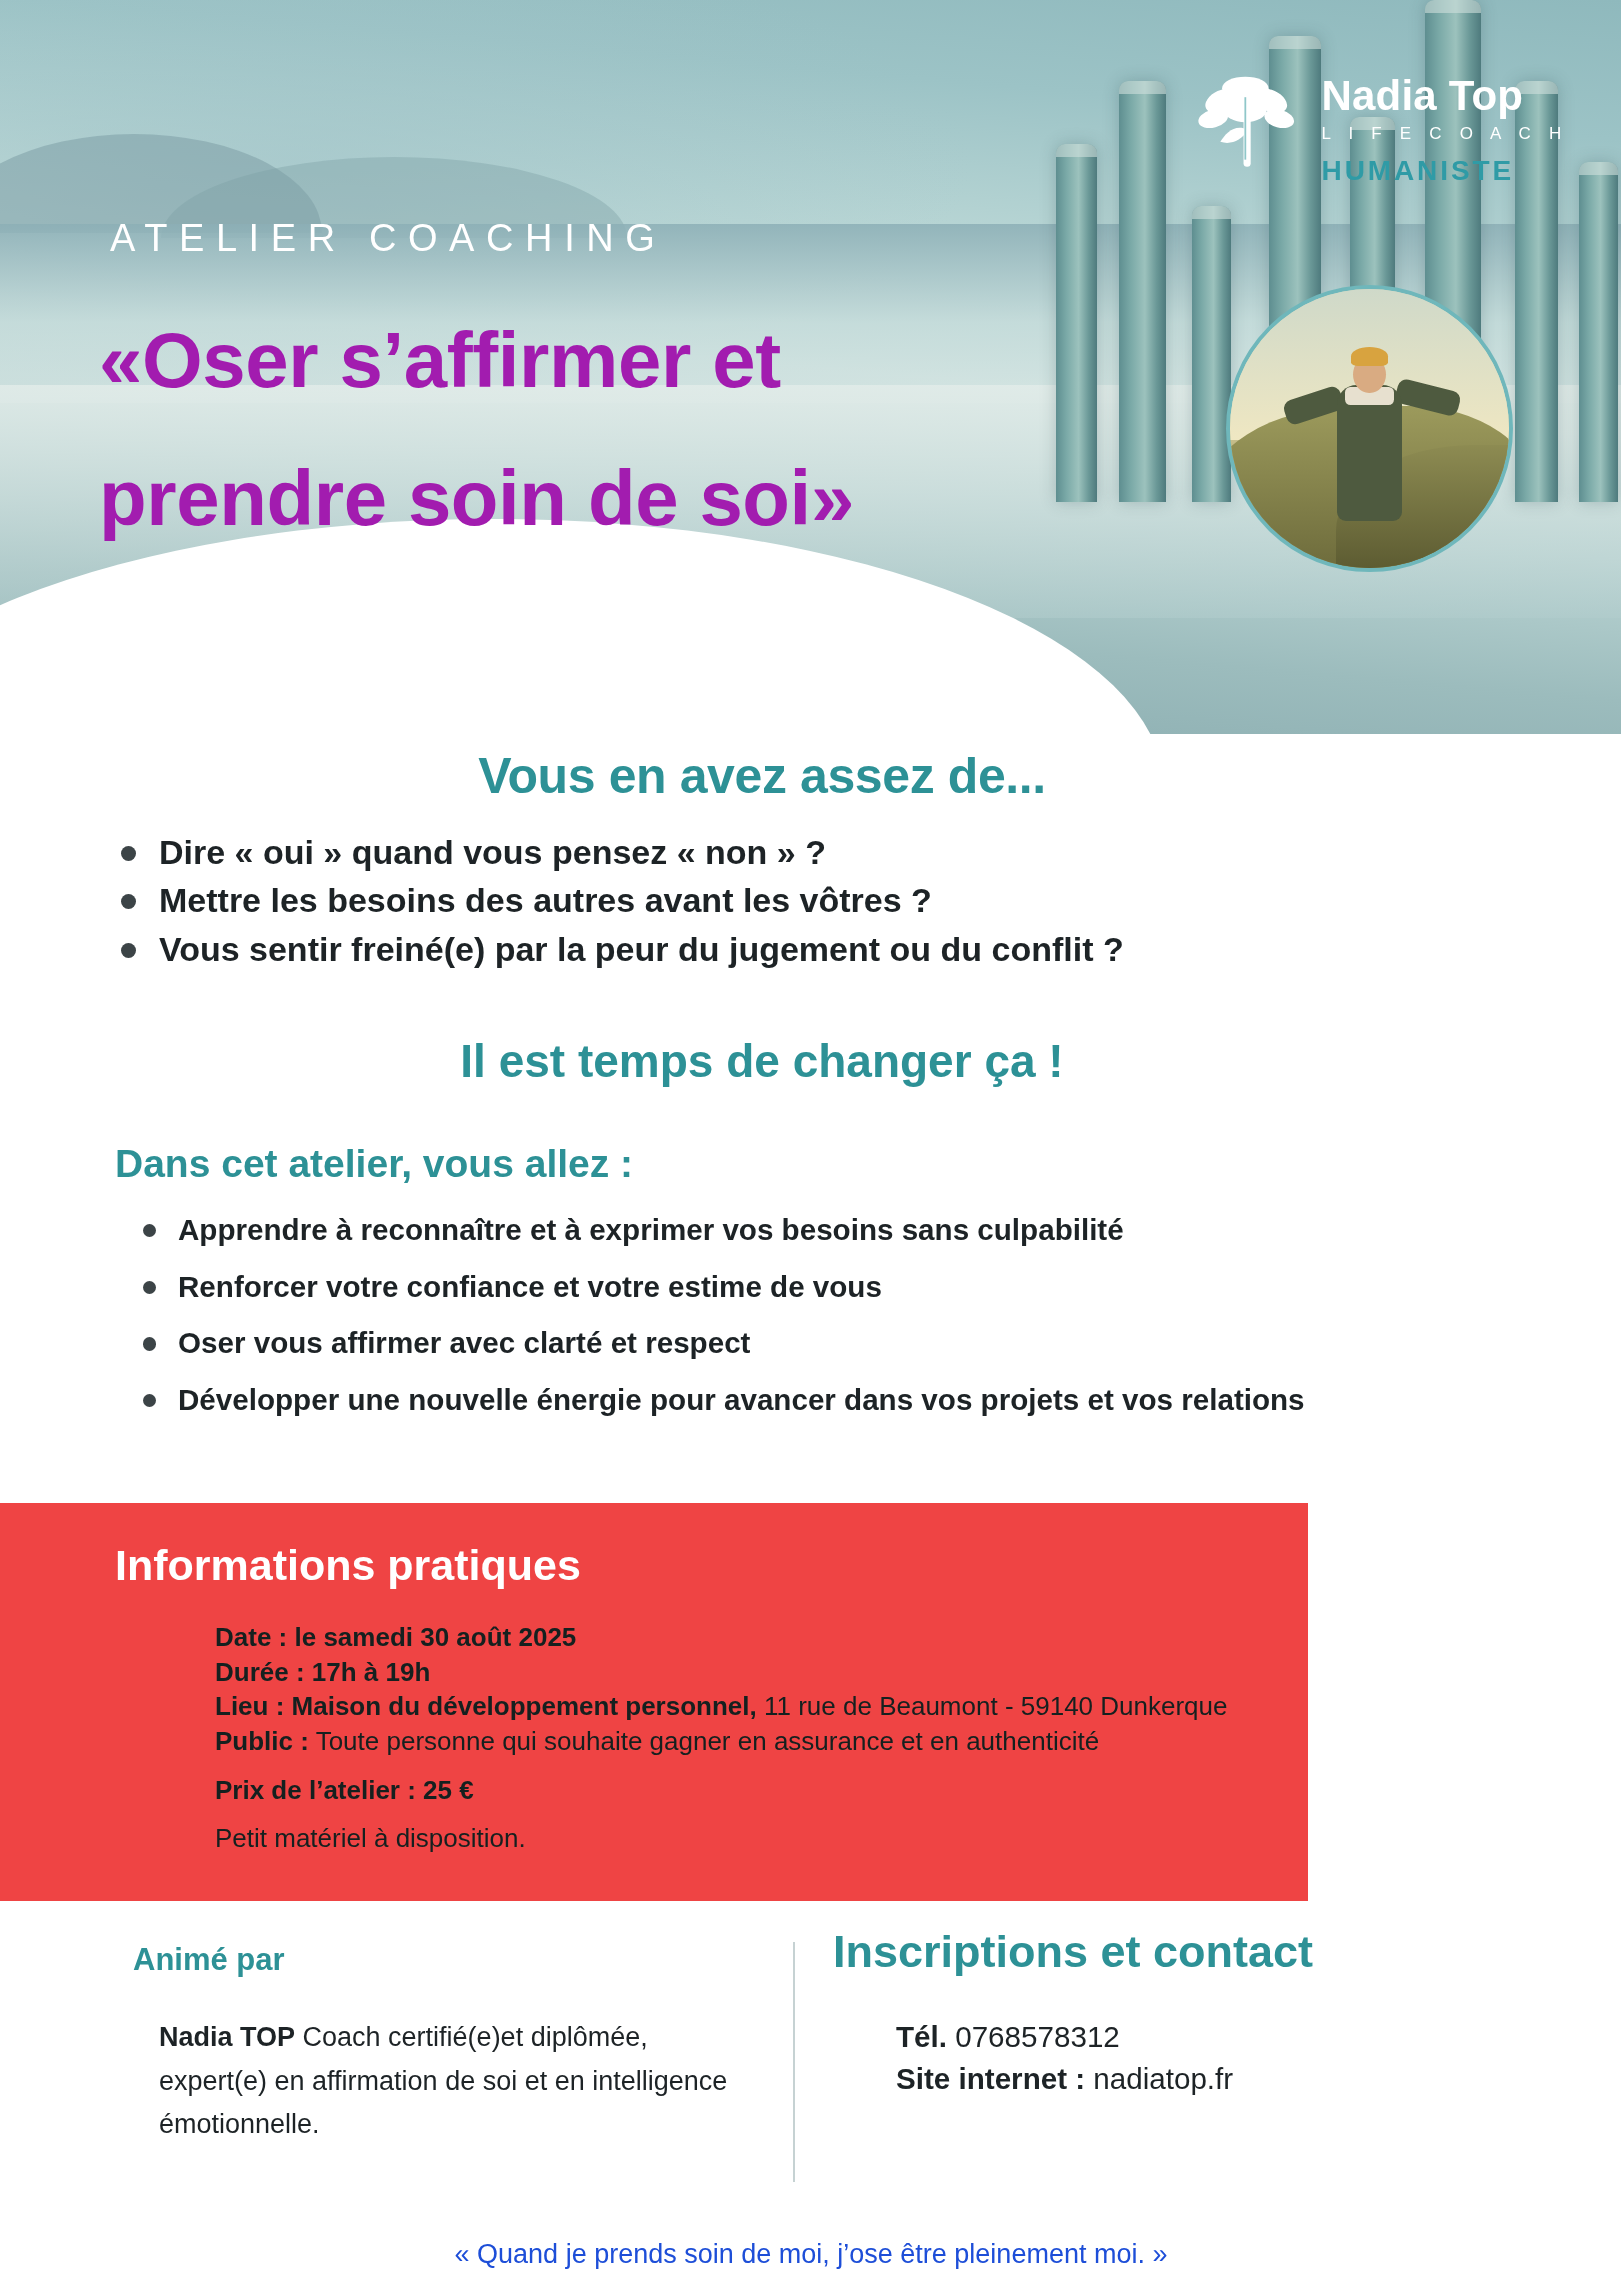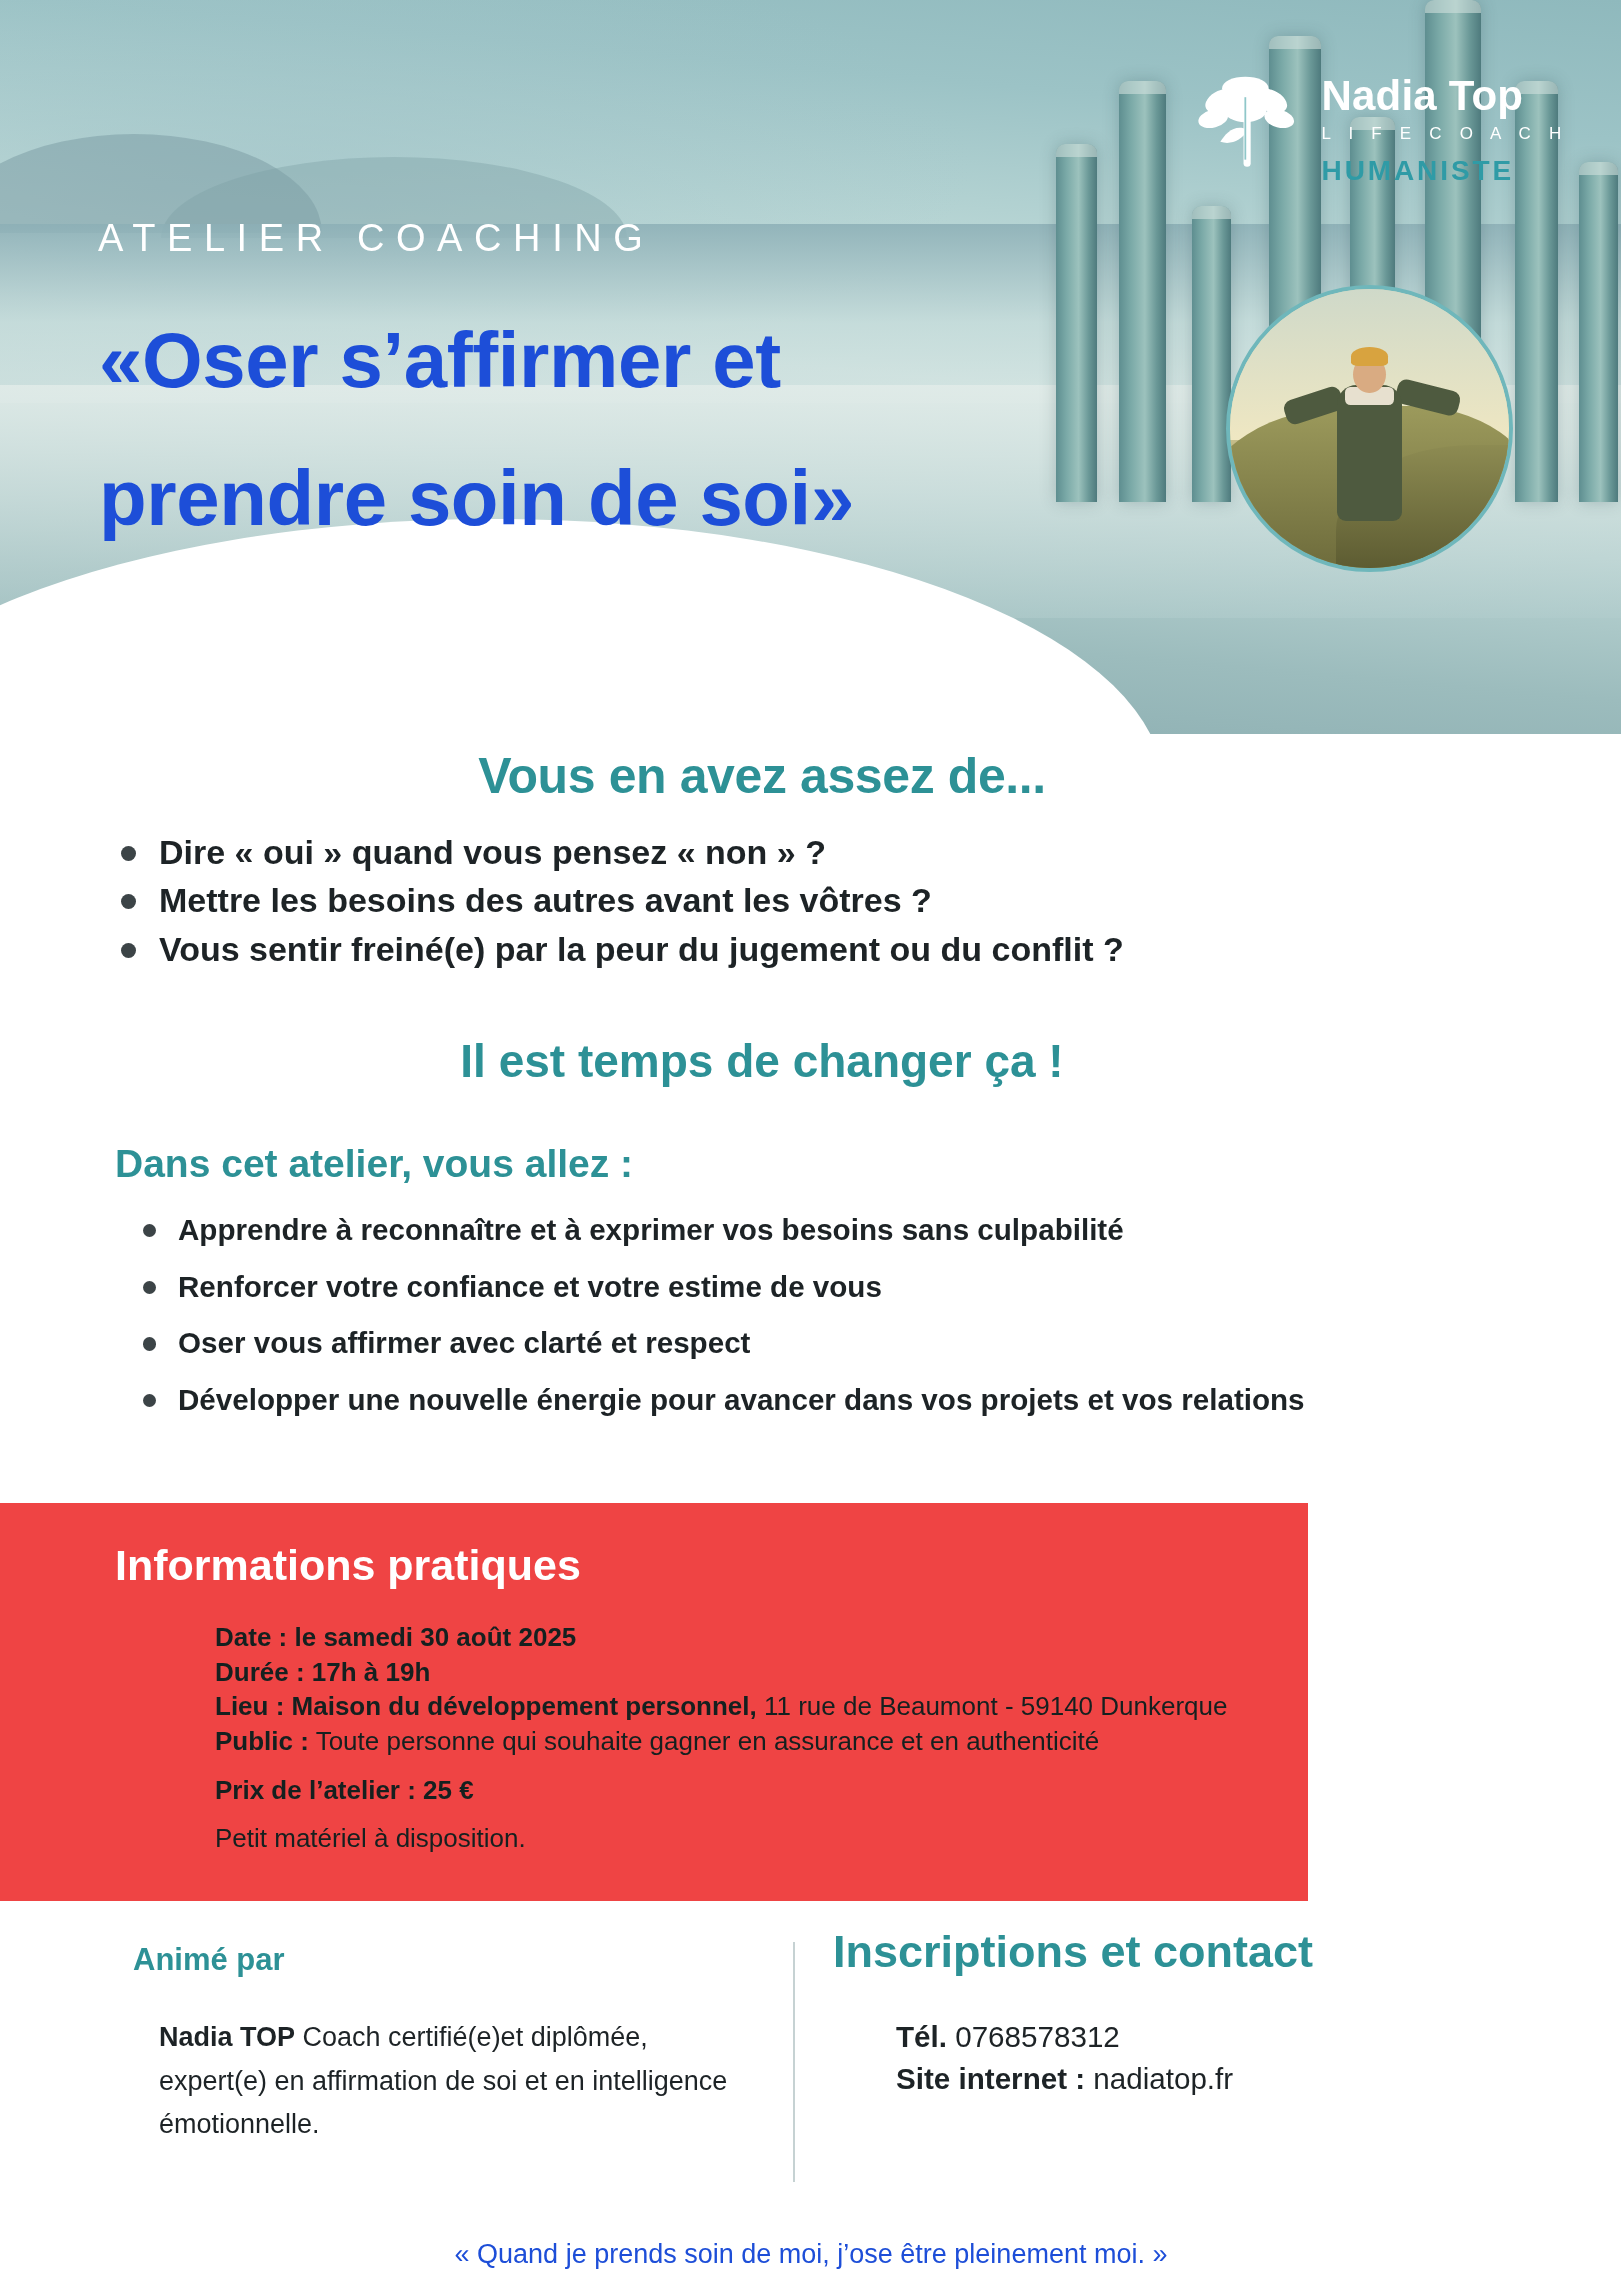--- a/index.html
+++ b/index.html
@@ -100,27 +100,27 @@
   }
   .logo-sub {
     font-size: 17px; color: #ffffff; letter-spacing: 6.7px; margin-top: 6.3px; font-weight: 400;
   }
   .logo-hum {
     font-size: 28px; color: #2f9ba6; letter-spacing: 2.9px; font-weight: 700; margin-top: 11px;
   }
 
   
   .kicker {
-    position: absolute; left: 98px; top: 217px;
+    position: absolute; left: 110px; top: 217px;
     font-size: 38px; letter-spacing: 11.6px; color: #ffffff; font-weight: 400;
     z-index: 5;
   }
   .title {
     position: absolute; left: 99px; top: 315px;
-    font-size: 78px; font-weight: 700; color: #1d4ed8; line-height: 1.16;
+    font-size: 78px; font-weight: 700; color: #a21caf; line-height: 1.16;
     z-index: 5; letter-spacing: -0.4px;
   }
   .title .l2 { display: block; margin-top: 48px; }
   .hero-date {
     position: absolute; left: 106px; top: 573px;
     color: #ffffff; font-weight: 700; font-size: 29.6px; line-height: 1.22;
     z-index: 5;
   }
 
   

